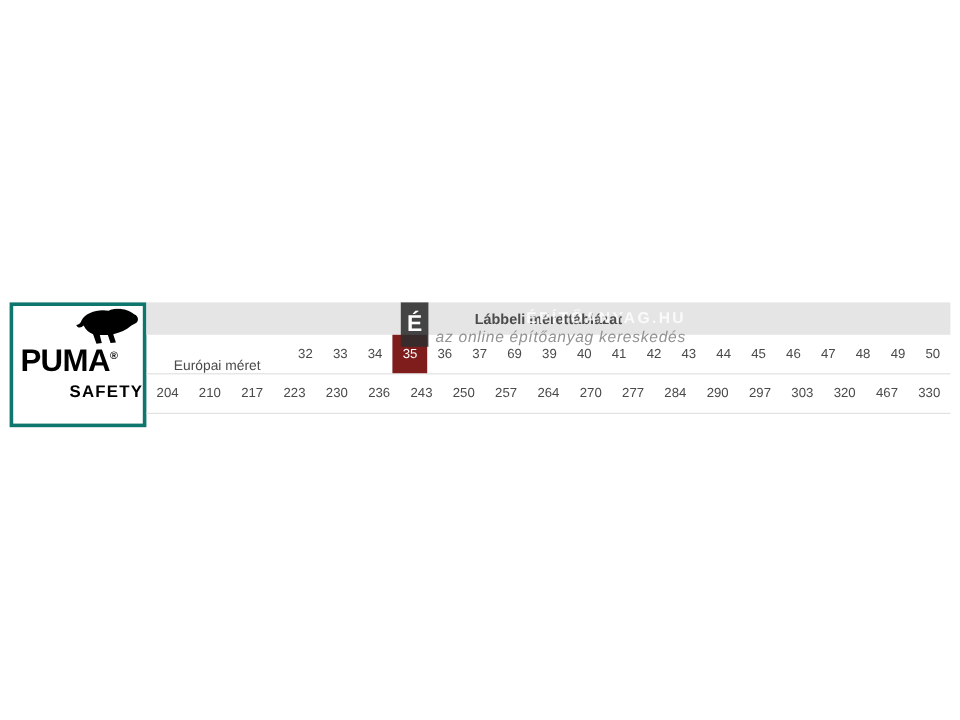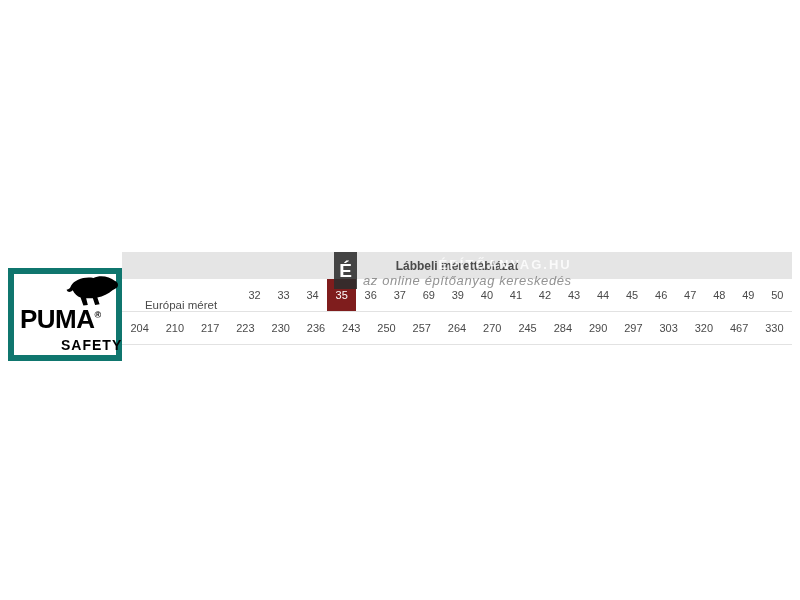--- a/index.html
+++ b/index.html
@@ -4,22 +4,22 @@
 <style>
   html,body{margin:0;padding:0;background:#ffffff;}
   .page{
     position:relative;width:800px;height:600px;background:#ffffff;overflow:hidden;
     font-family:"Liberation Sans", sans-serif;color:#444;
   }
   .band{position:absolute;left:8px;top:252px;width:784px;height:93px;}
 
   
   .logo-box{
-    position:absolute;left:0;top:16px;width:114px;height:93px;
-    background:#fff;border:6px solid #0f766e;box-sizing:border-box;
+    position:absolute;left:0;top:0;width:114px;height:104px;
+    background:#fff;border:3px solid #0f766e;box-sizing:border-box;
   }
   .cat{position:absolute;left:52px;top:2px;width:56px;height:32px;}
   .wordmark{
     position:absolute;left:6px;top:32px;font-size:26px;font-weight:800;
     letter-spacing:-0.5px;color:#000;line-height:1;white-space:nowrap;
   }
   .wordmark sup{font-size:9px;font-weight:700;vertical-align:super;}
   .subbrand{
     position:absolute;left:7px;top:64px;font-size:14px;font-weight:700;
     letter-spacing:1px;color:#000;line-height:1;margin-left:40px;
@@ -103,21 +103,21 @@
             <span class="cell">210</span>
             <span class="cell">217</span>
             <span class="cell">223</span>
             <span class="cell">230</span>
             <span class="cell">236</span>
             <span class="cell">243</span>
             <span class="cell">250</span>
             <span class="cell">257</span>
             <span class="cell">264</span>
             <span class="cell">270</span>
-            <span class="cell">245</span>
+            <span class="cell">277</span>
             <span class="cell">284</span>
             <span class="cell">290</span>
             <span class="cell">297</span>
             <span class="cell">303</span>
             <span class="cell">320</span>
             <span class="cell">467</span>
             <span class="cell">330</span>
           </span>
       </div>
 

